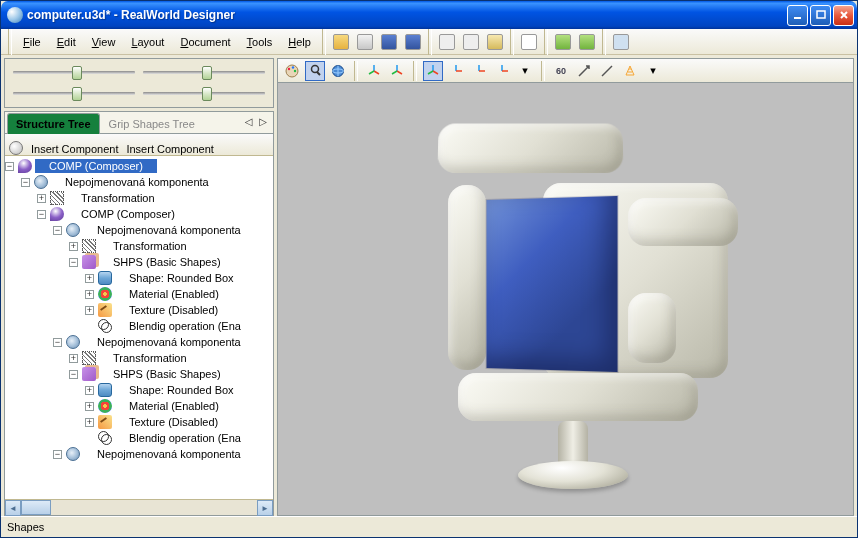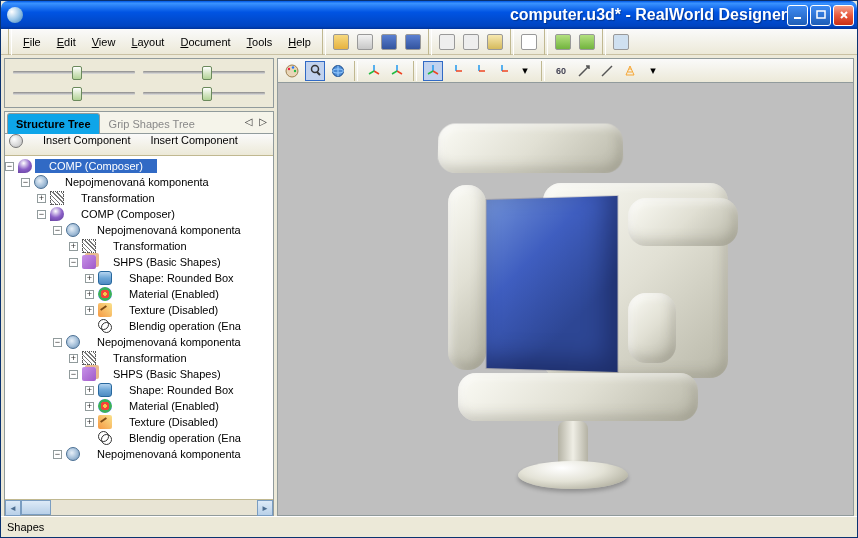--- a/index.html
+++ b/index.html
@@ -1,42 +1,42 @@
 <!DOCTYPE html>
 <html><head>
 <meta charset="utf-8">
 <style>
 *{margin:0;padding:0;box-sizing:border-box;font-family:Tahoma,Arial,sans-serif;font-size:11px;}
 body{background:#3b6ea5;user-select:none;}
 .win{width:858px;height:538px;margin:0 auto;background:#ece9d8;border:1px solid #0a3270;position:relative;display:flex;flex-direction:column;}
 .titlebar{height:28px;background:linear-gradient(to bottom,#0058e6 0%,#3a93ff 8%,#0054e3 40%,#0044c1 90%,#003399 100%);display:flex;align-items:center;color:white;padding:0 3px;border-radius:7px 7px 0 0;}
 .title-icon{width:16px;height:16px;margin:0 4px 0 3px;background:radial-gradient(circle at 30% 30%,#fff,#9cc7e8,#3a7eb8);border-radius:50%;}
-.title-txt{flex:1;font-weight:bold;font-size:16px;text-shadow:1px 1px 1px rgba(0,0,0,.3);text-align:right;}
+.title-txt{flex:1;font-weight:bold;font-size:12px;text-shadow:1px 1px 1px rgba(0,0,0,.3);}
 .title-btns{display:flex;gap:2px;}
 .tbtn{width:21px;height:21px;border-radius:3px;border:1px solid #fff;display:flex;align-items:center;justify-content:center;color:white;font-weight:bold;}
 .tbtn.min{background:linear-gradient(to bottom,#3f8cf3,#1e5db7);}
 .tbtn.max{background:linear-gradient(to bottom,#3f8cf3,#1e5db7);}
 .tbtn.close{background:linear-gradient(to bottom,#f5a48f,#e8593d,#c92f15);}
 .menubar{height:26px;background:linear-gradient(to bottom,#fafafa,#ece9d8);display:flex;align-items:center;padding:0 4px;border-bottom:1px solid #c9c1a3;}
 .mi{padding:4px 8px;cursor:default;}
 .mi u{text-decoration:underline;}
 .tdiv{width:4px;height:26px;border-left:1px solid #c0b890;border-right:1px solid #fff;margin:0 3px;}
 .mtb-ico{width:16px;height:16px;margin:0 4px;background:#ddd;border:1px solid #999;border-radius:2px;}
 .body{flex:1;display:flex;padding:3px 3px 0 3px;gap:3px;min-height:0;}
 .left-panel{width:270px;display:flex;flex-direction:column;gap:3px;}
 .sliders{height:50px;background:#ece9d8;border:1px solid #919b9c;display:flex;flex-wrap:wrap;padding:3px 4px;}
 .slider{width:50%;height:20px;display:flex;align-items:center;padding:0 4px;}
 .track{flex:1;height:3px;background:linear-gradient(to bottom,#8a8a8a,#e2e2e2);border-radius:1px;position:relative;}
 .thumb{position:absolute;left:48%;top:-5px;width:10px;height:14px;background:linear-gradient(to bottom,#fff,#d6e7c6,#b2d396);border:1px solid #6b8a5c;border-radius:2px;}
 .tree-panel{flex:1;border:1px solid #919b9c;display:flex;flex-direction:column;min-height:0;background:#fcfcfe;}
 .tabs{height:22px;display:flex;align-items:end;background:#f5f4ea;border-bottom:1px solid #919b9c;padding:0 2px;position:relative;}
-.tab{padding:4px 8px;font-weight:bold;border:1px solid #919b9c;border-bottom:none;background:#0ea5e9;border-radius:3px 3px 0 0;margin-bottom:-1px;}
+.tab{padding:4px 8px;font-weight:bold;border:1px solid #919b9c;border-bottom:none;background:#15803d;border-radius:3px 3px 0 0;margin-bottom:-1px;}
 .tab.inactive{font-weight:normal;color:#888;background:transparent;border-color:transparent;}
 .tab-arrows{position:absolute;right:4px;top:4px;font-size:10px;color:#333;letter-spacing:2px;}
-.treebar{height:22px;background:linear-gradient(to bottom,#fafafa,#ece9d8);border-bottom:1px solid #c0b890;display:flex;align-items:flex-start;padding:0 4px;gap:20px;}
+.treebar{height:22px;background:linear-gradient(to bottom,#fafafa,#ece9d8);border-bottom:1px solid #c0b890;display:flex;align-items:flex-end;padding:0 4px;gap:8px;}
 .tb-ico{width:14px;height:14px;background:radial-gradient(circle at 35% 35%,#fff,#bbb);border:1px solid #777;border-radius:50%;}
 .tree{flex:1;overflow:auto;background:#fff;padding:2px 0;font-size:11px;}
 .trow{display:flex;align-items:center;height:16px;white-space:nowrap;}
 .exp{width:9px;height:9px;border:1px solid #919b9c;background:#fff;display:inline-flex;align-items:center;justify-content:center;font-size:9px;line-height:7px;color:#333;margin-right:4px;}
 .nexp{width:13px;display:inline-block;}
 .ticon{width:14px;height:14px;margin-right:3px;display:inline-block;flex-shrink:0;}
 .ticon.composer{background:radial-gradient(circle at 40% 30%,#fff,#8a5fc7,#5c3a94);border-radius:50% 50% 50% 0;}
 .ticon.comp{background:radial-gradient(circle at 40% 40%,#e8f0f8,#a8c2db,#6a8fb3);border-radius:50%;border:1px solid #4a6f93;}
 .ticon.transform{background:repeating-linear-gradient(45deg,#777 0 1px,transparent 1px 3px);border:1px dotted #555;}
 .ticon.shps{background:linear-gradient(135deg,#c792e8,#a059c9);border-radius:2px;box-shadow:3px -2px 0 #e8b98f;}

